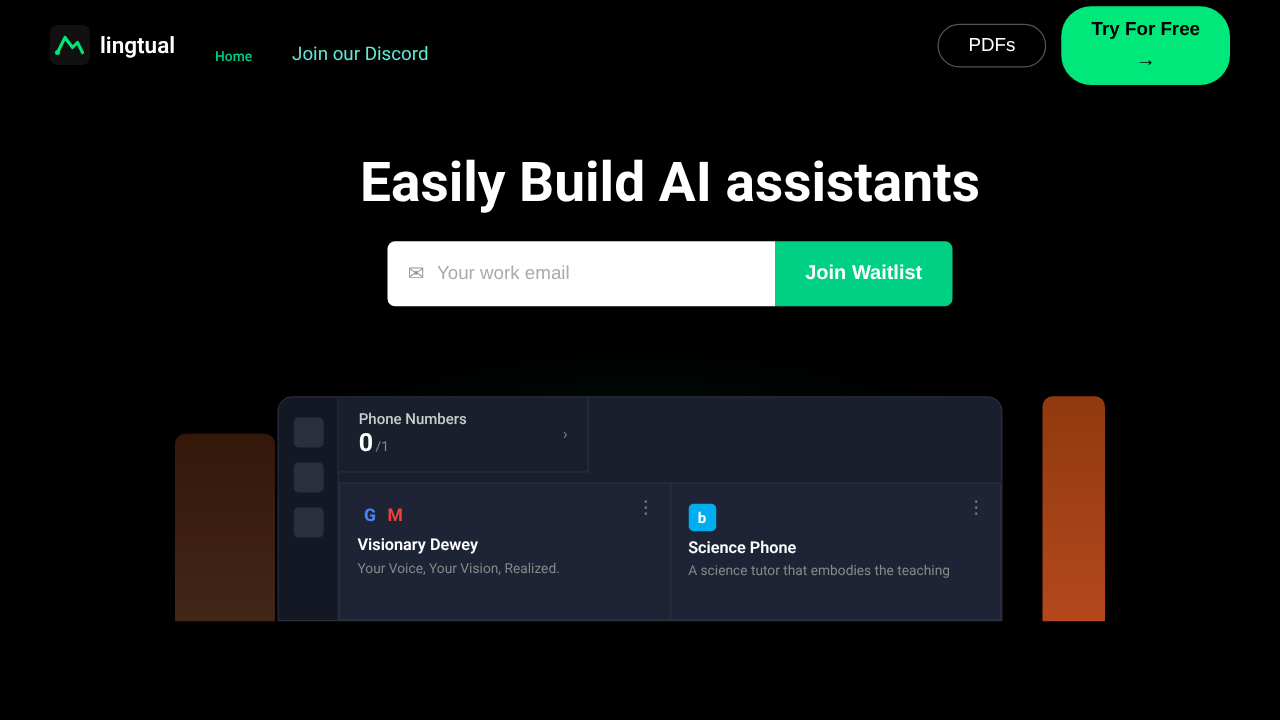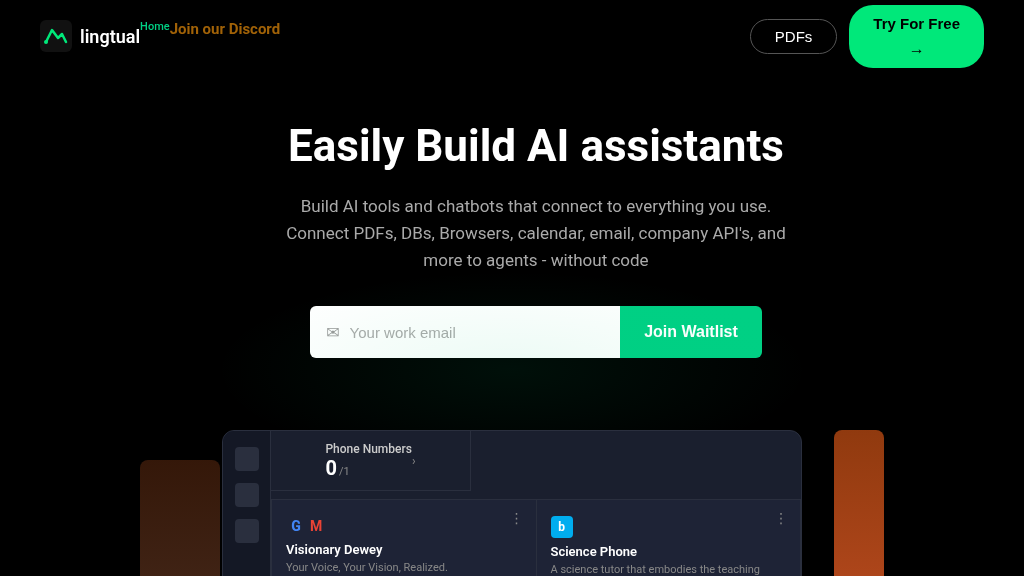--- a/index.html
+++ b/index.html
@@ -22,21 +22,22 @@
       display: flex;
       align-items: center;
       justify-content: space-between;
       padding: 0 40px;
       height: 72px;
       background: #000;
     }
 
     .nav-left {
       display: flex;
-      align-items: flex-start;
+      align-items: flex-end;
+      gap: 32px;
     }
 
     .logo-container {
       display: flex;
       align-items: center;
       gap: 8px;
     }
 
     .logo-icon {
       width: 32px;
@@ -51,23 +52,23 @@
 
     .nav-link-home {
       color: #00d084;
       font-size: 11px;
       font-weight: 500;
       text-decoration: none;
       cursor: pointer;
     }
 
     .nav-link-discord {
-      color: #a16207;
+      color: #5eead4;
       font-size: 15px;
-      font-weight: 700;
+      font-weight: 400;
       text-decoration: none;
       cursor: pointer;
     }
 
     .nav-right {
       display: flex;
       align-items: center;
       gap: 12px;
     }
 
@@ -221,21 +222,21 @@
       position: absolute;
       top: 0;
       left: 48px;
       width: 200px;
       height: 60px;
       background: #1a1f2e;
       border-bottom: 1px solid #2a2f3e;
       border-right: 1px solid #2a2f3e;
       display: flex;
       align-items: center;
-      justify-content: center;
+      justify-content: space-between;
       padding: 0 16px;
     }
 
     .phone-panel-left {
       display: flex;
       flex-direction: column;
     }
 
     .phone-panel-title {
       font-size: 12px;
@@ -437,21 +438,20 @@
     <button class="docs-btn">PDFs</button>
     <button class="try-free-btn">
       <span>Try For Free</span>
       <span class="arrow">→</span>
     </button>
   </div>
 </nav>
 
 <section class="hero">
   <h1 class="hero-title">Easily Build AI assistants</h1>
-  <p class="hero-subtitle">Build AI tools and chatbots that connect to everything you use. Connect PDFs, DBs, Browsers, calendar, email, company API's, and more to agents - without code</p>
 
   <div class="cta-row">
     <div class="email-input-wrapper">
       <span class="email-icon">✉</span>
       <input class="email-input" type="email" placeholder="Your work email" style="">
     </div>
     <button class="join-waitlist-btn">Join Waitlist</button>
   </div>
 </section>
 

